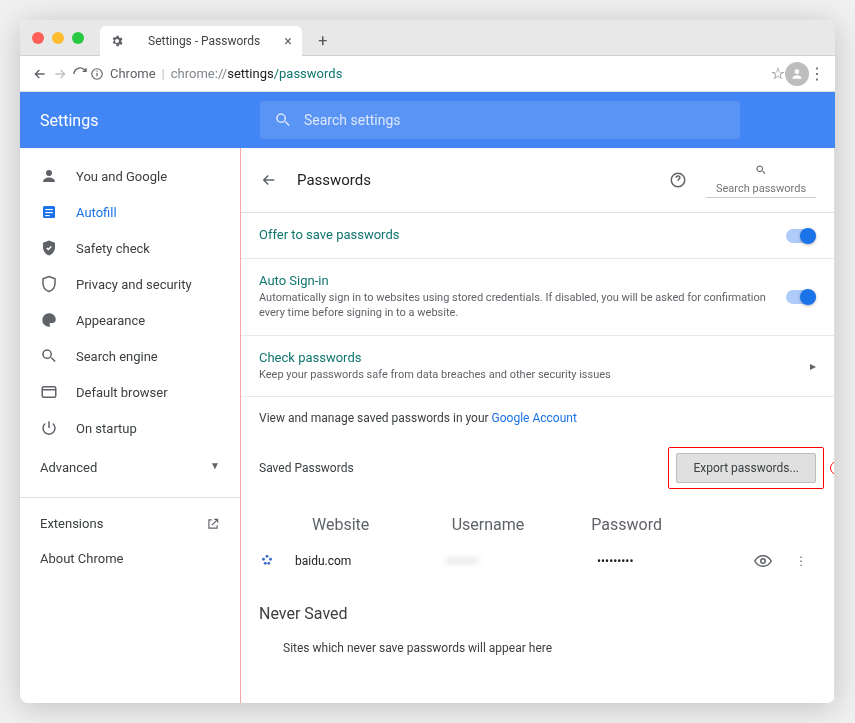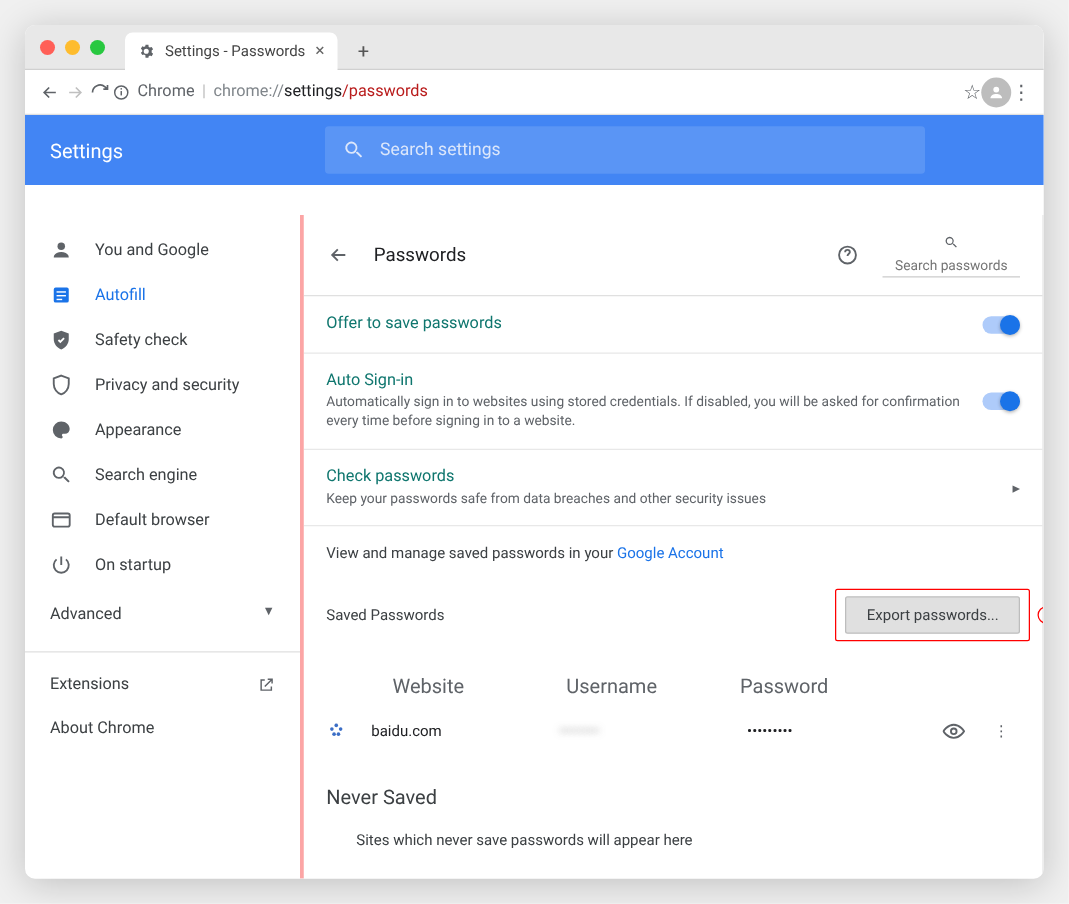--- a/index.html
+++ b/index.html
@@ -4,48 +4,48 @@
 <style>
   * { box-sizing: border-box; margin: 0; padding: 0; font-family: -apple-system, BlinkMacSystemFont, "Segoe UI", Roboto, Arial, sans-serif; }
   body { background: #f0f0f0; display: flex; justify-content: center; align-items: flex-start; padding: 20px; }
   .window { width: 815px; height: 683px; background: #fff; border-radius: 8px; box-shadow: 0 4px 30px rgba(0,0,0,.2); overflow: hidden; display: flex; flex-direction: column; position: relative; }
   .titlebar { height: 36px; background: #e8e8e8; display: flex; align-items: center; padding: 0 12px; gap: 8px; border-bottom: 1px solid #d0d0d0; }
   .traffic { display: flex; gap: 8px; margin-right: 8px; }
   .dot { width: 12px; height: 12px; border-radius: 50%; }
   .dot.red { background: #ff5f57; }
   .dot.yellow { background: #febc2e; }
   .dot.green { background: #28c840; }
-  .tab { background: #fff; height: 30px; display: flex; align-items: center; padding: 0 10px; border-radius: 6px 6px 0 0; gap: 8px; font-size: 12px; color: #444; margin-top: 6px; }
+  .tab { background: #fff; height: 30px; display: flex; align-items: center; padding: 0 10px; border-radius: 6px 6px 0 0; gap: 24px; font-size: 12px; color: #444; margin-top: 6px; }
   .tab .icon { width: 14px; height: 14px; display:flex; align-items:center; justify-content:center; }
   .tab .close { color:#666; font-size:14px; }
   .newtab { width:26px; height:26px; display:flex; align-items:center; justify-content:center; color:#555; font-size:16px; margin-top:6px; }
   .addressbar { height: 36px; display: flex; align-items: center; padding: 0 10px; border-bottom: 1px solid #e0e0e0; }
   .navbtn { width:20px; height:20px; display:flex; align-items:center; justify-content:center; color:#5f6368; }
   .navbtn.disabled { color:#c0c0c0; }
   .url { font-size: 13px; color: #5f6368; display:flex; align-items:center; gap:6px; flex:1; }
   .url .host { color:#5f6368; }
   .url .path { color:#202124; }
   .star { color:#5f6368; font-size:16px; }
   .avatar { width:24px; height:24px; background:#bdbdbd; border-radius:50%; display:flex; align-items:center; justify-content:center; color:#fff; }
   .kebab { color:#5f6368; font-size:16px; }
   .bluebar { background:#4285f4; height:56px; display:flex; align-items:center; padding:0 20px; gap:20px; }
   .settings-title { color:#fff; font-size:16px; flex: 0 0 200px; }
   .searchbox { background:#5a95f5; flex:0 0 480px; height:38px; border-radius:3px; display:flex; align-items:center; padding:0 14px; gap:12px; }
   .searchbox input { background:transparent; border:none; outline:none; color:#fff; font-size:14px; flex:1; }
   .searchbox input::placeholder { color:#dce7fb; }
-  .content { flex:1; display:flex; overflow:hidden;margin-top:24px; }
+  .content { flex:1; display:flex; overflow:hidden; }
   .sidebar { width:220px; padding:10px 0; display:flex; flex-direction:column; }
   .sideitem { display:flex; align-items:center; gap:18px; padding:9px 20px; color:#3c4043; font-size:13px; cursor:pointer; }
   .sideitem.active { color:#1a73e8; }
   .sideitem .sicon { width:18px; height:18px; display:flex; align-items:center; justify-content:center; color:#5f6368; }
   .sideitem.active .sicon { color:#1a73e8; }
   .advanced { display:flex; align-items:flex-start; justify-content:space-between; padding:14px 20px; font-size:13px; color:#3c4043; }
   .divider { height:1px; background:#e0e0e0; margin:8px 0; }
   .footlink { display:flex; align-items:center; justify-content:space-between; padding:10px 20px; font-size:13px; color:#3c4043; }
-  .main { flex:1; border-left:3px solid #fca5a5; border-right:1px solid #e0e0e0; overflow-y:auto; position:relative; }
+  .main { flex:1; border-left:1px solid #fca5a5; border-right:1px solid #e0e0e0; overflow-y:auto; position:relative; }
   .pagehdr { display:flex; align-items:center; gap:18px; padding:14px 18px; border-bottom:1px solid #e0e0e0; }
   .back { width:20px; height:20px; display:flex; align-items:center; justify-content:center; color:#5f6368; }
   .pagetitle { font-size:15px; color:#202124; flex:1; }
   .help { width:20px; height:20px; color:#5f6368; display:flex; align-items:center; justify-content:center; }
   .searchpw { display:flex; align-items:center; gap:6px; border-bottom:1px solid #ccc; padding:2px 0; width:110px;flex-direction:column; }
   .searchpw input { border:none; outline:none; font-size:11px; width:90px; color:#444; }
   .row { border-bottom:1px solid #e8e8e8; padding:14px 18px; display:flex; align-items:center; }
   .row .info { flex:1; }
   .row .title { font-size:13px; color:#0f766e; margin-bottom:2px; }
   .row .desc { font-size:11px; color:#5f6368; line-height:1.4; }
@@ -115,21 +115,21 @@
     </div>
     <div class="url">
       <svg width="14" height="14" viewBox="0 0 24 24" fill="#5f6368">
           <circle cx="12" cy="12" r="9" fill="none" stroke="#5f6368" stroke-width="2"></circle>
           <rect x="11" y="10" width="2" height="6"></rect>
           <rect x="11" y="6" width="2" height="2"></rect>
         </svg>
       <span class="host">Chrome</span>
       <span style="color:#bbb">|</span>
       <span>
-        <span style="color:#80868b">chrome://</span><span class="path">settings</span><span style="color:#b91c1c">/passwords</span>
+        <span style="color:#80868b">chrome://</span><span class="path">settings</span><span style="color:#0f766e">/passwords</span>
       </span>
     </div>
     <span class="star">☆</span>
     <div class="avatar">
       <svg width="14" height="14" viewBox="0 0 24 24" fill="#fff">
           <circle cx="12" cy="8" r="4"></circle>
           <path d="M4 20c0-4 4-6 8-6s8 2 8 6"></path>
         </svg>
     </div>
     <span class="kebab">⋮</span>

